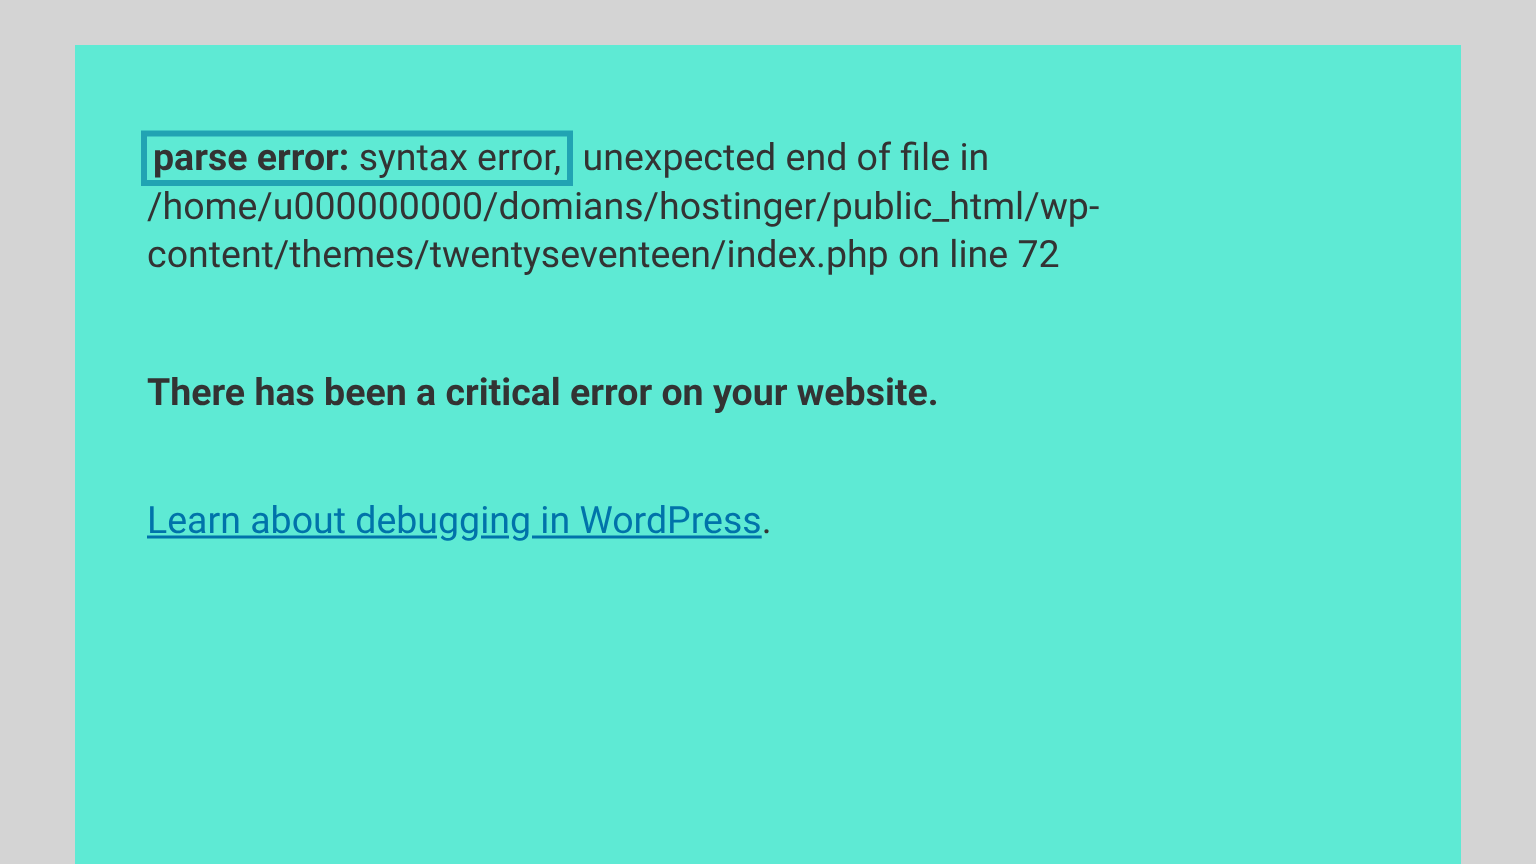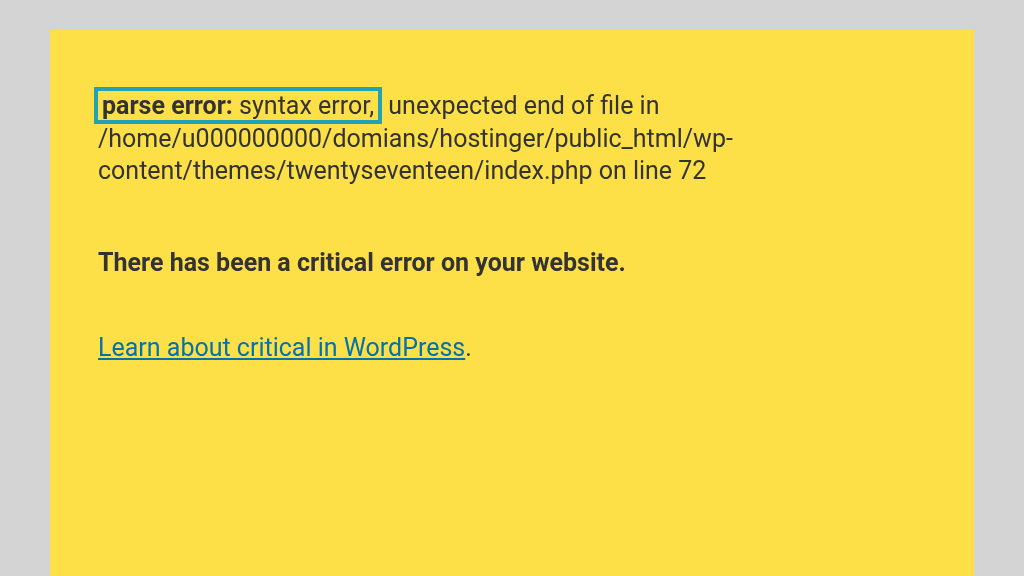--- a/index.html
+++ b/index.html
@@ -8,21 +8,21 @@
       box-sizing: border-box;
     }
     body {
       width: 1024px;
       height: 576px;
       background: #d4d4d4;
       font-family: -apple-system, BlinkMacSystemFont, "Segoe UI", Roboto, "Helvetica Neue", Arial, sans-serif;
       overflow: hidden;
     }
     .page-container {
-      background: #fde047;
+      background: #5eead4;
       margin: 30px 50px 0 50px;
       height: 546px;
       padding: 60px 48px 48px 48px;
     }
     .error-message {
       font-size: 25px;
       line-height: 1.3;
       color: #333333;
       margin-bottom: 60px;
       font-weight: 400;
@@ -56,15 +56,15 @@
   </style>
 </head>
 <body>
 
 <div class="page-container">
   <p class="error-message">
     <span class="highlighted-group"><span class="bold-part">parse error:</span><span> syntax error,</span></span><span> unexpected end of file in /home/u000000000/domians/hostinger/public_html/wp-content/themes/twentyseventeen/index.php on line 72</span>
   </p>
   <p class="critical-error-text">There has been a critical error on your website.</p>
   <p>
-    <a class="debug-link">Learn about critical in WordPress</a><span class="period">.</span>
+    <a class="debug-link">Learn about debugging in WordPress</a><span class="period">.</span>
   </p>
 </div>
 
 </body></html>

